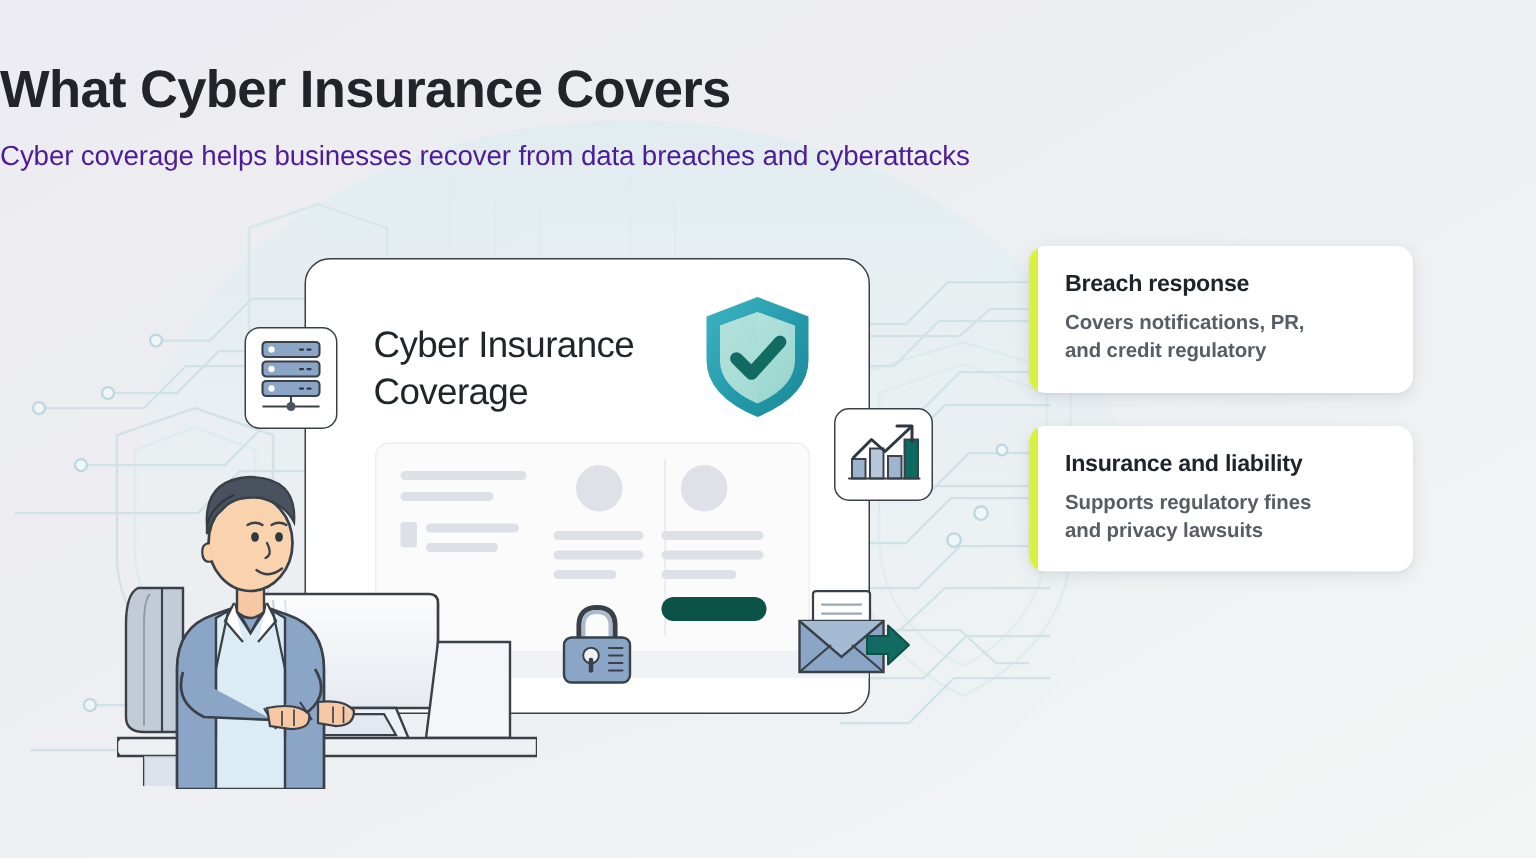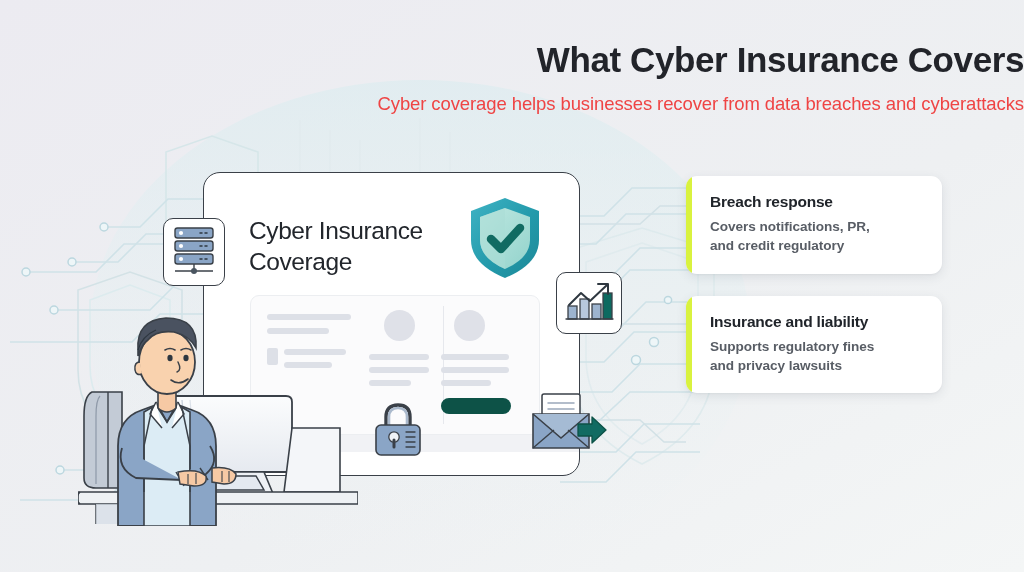--- a/index.html
+++ b/index.html
@@ -29,34 +29,34 @@
     inset: 0;
     pointer-events: none;
   }
 
   
   .header {
     position: absolute;
     top: 40px;
     left: 0;
     width: 1024px;
-    text-align: right;
+    text-align: left;
     z-index: 5;
   }
   .title {
     font-size: 35px;
     font-weight: bold;
     color: #22242a;
     letter-spacing: -0.4px;
     line-height: 1.15;
   }
   .subtitle {
     margin-top: 13px;
     font-size: 18.5px;
-    color: #ef4444;
+    color: #4c1d95;
     font-weight: 400;
     letter-spacing: -0.1px;
   }
 
   
   .main-card {
     position: absolute;
     left: 203px;
     top: 172px;
     width: 377px;
@@ -148,21 +148,21 @@
     top: 296px;
     width: 280px;
     height: 230px;
     z-index: 8;
   }
 
   
   .cards {
     position: absolute;
     left: 686px;
-    top: 176px;
+    top: 164px;
     width: 256px;
     z-index: 6;
   }
   .feature-card {
     position: relative;
     width: 256px;
     background: #ffffff;
     border-radius: 11px;
     box-shadow: 0 3px 11px rgba(50,60,80,0.10), 0 1px 2px rgba(50,60,80,0.05);
     padding: 17px 20px 18px 24px;

